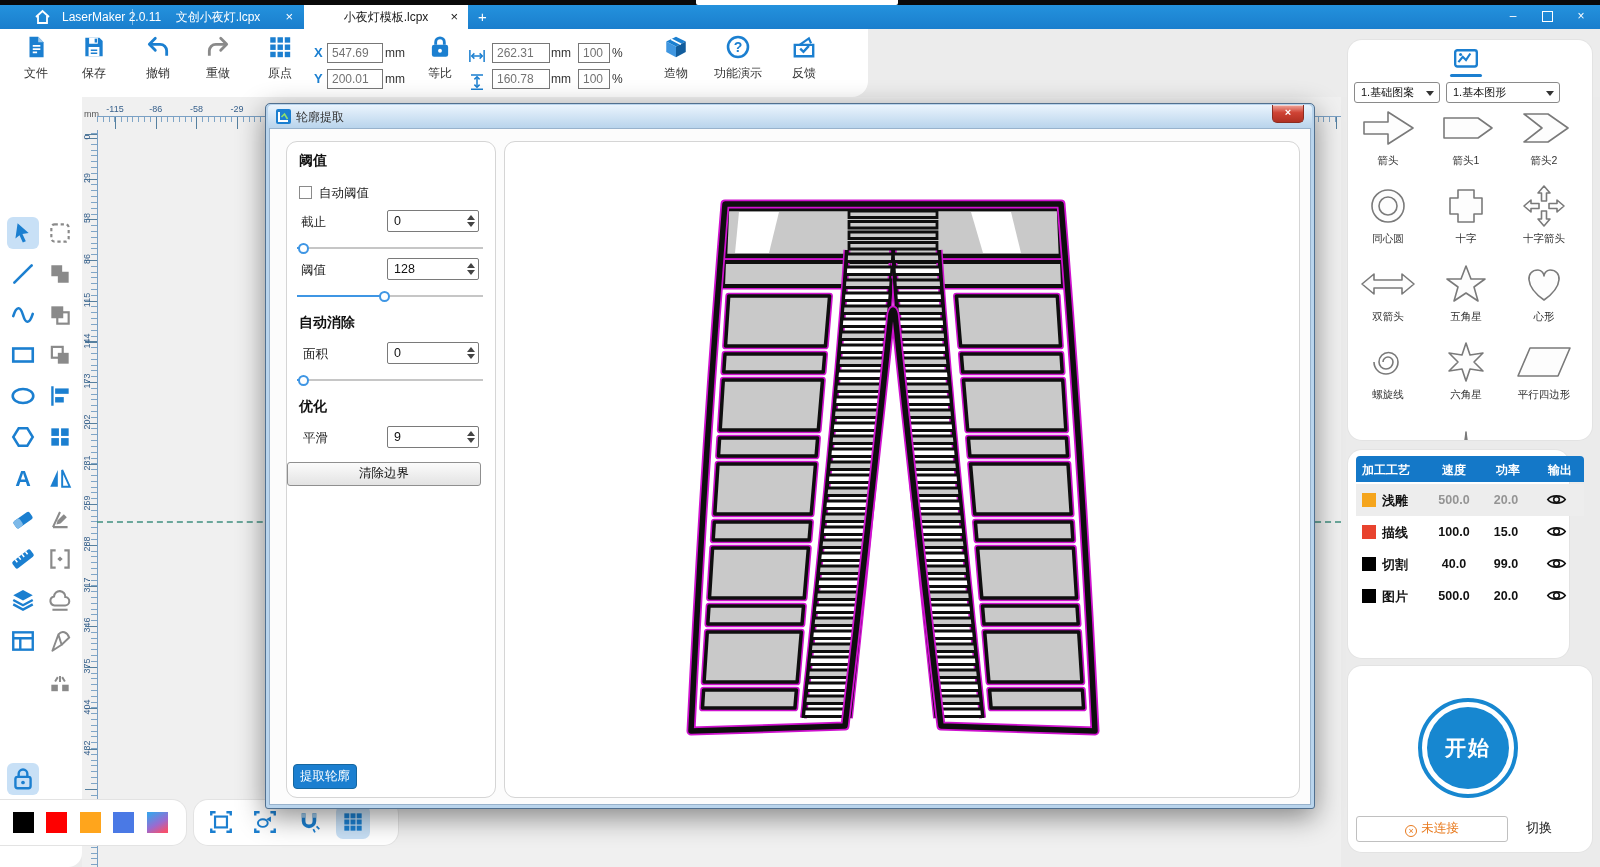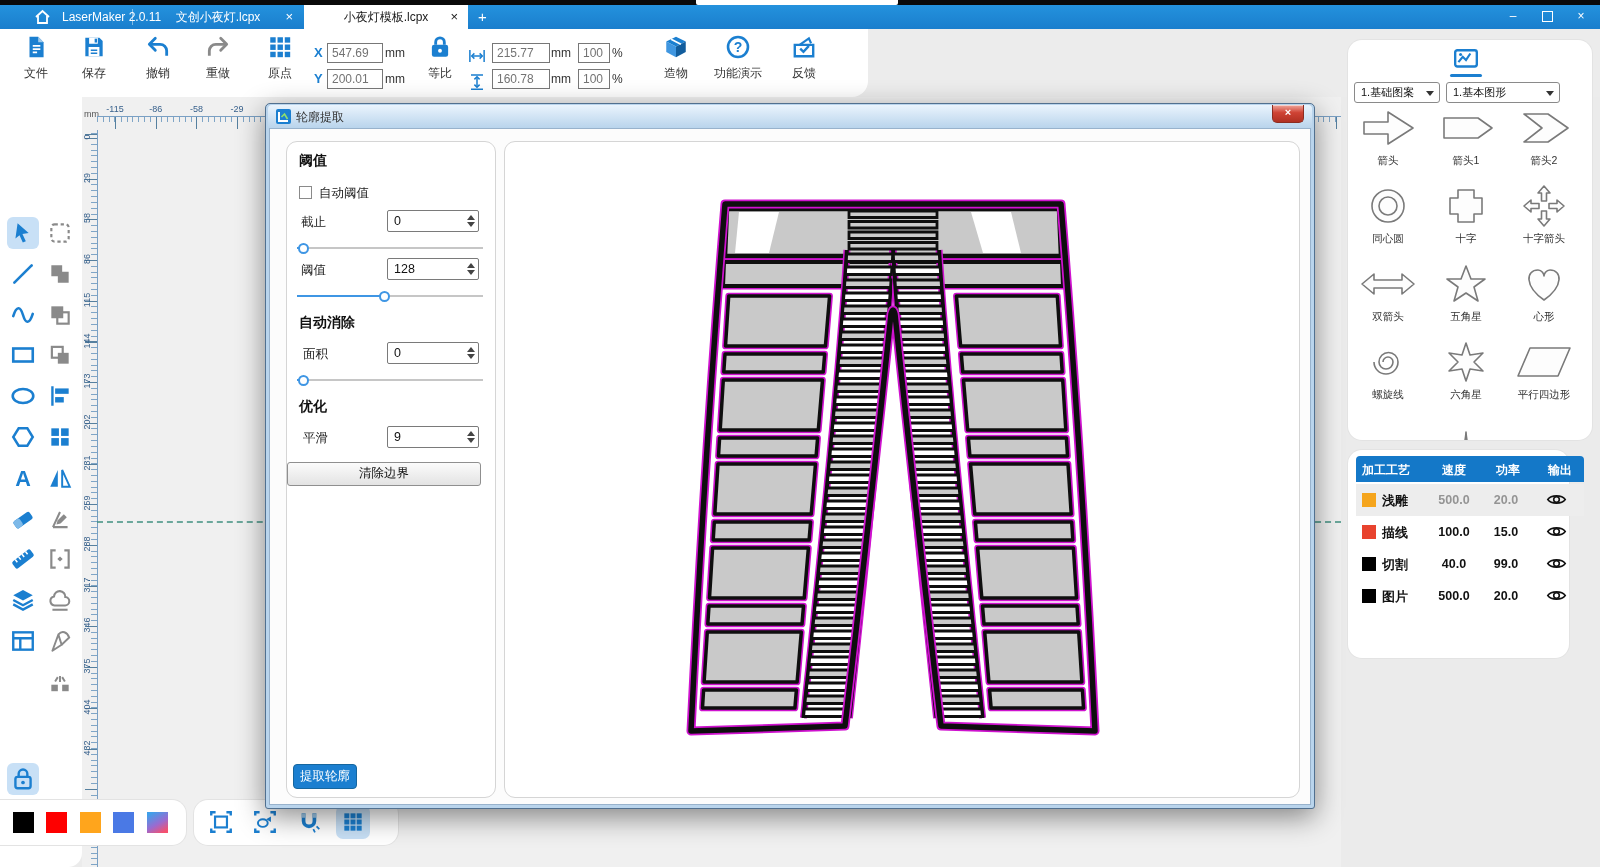--- a/index.html
+++ b/index.html
@@ -176,21 +176,21 @@
             <rect x="4.5" y="10" width="15" height="11" rx="2" fill="#1b7fd0"></rect>
             <path d="M8 10 V7.5 a4 4 0 0 1 8 0 V10" fill="none" stroke="#1b7fd0" stroke-width="2.6"></path>
             <circle cx="12" cy="15.5" r="1.8" fill="#fff"></circle>
           </svg></span><span class="lbl">等比</span></div>
 
     <span style="position:absolute;left:468px;top:14px" id="tb-harrow"><svg width="18" height="26" viewBox="0 0 24 24">
           <path d="M2.5 4 V20 M21.5 4 V20" stroke="#1b7fd0" stroke-width="2"></path>
           <path d="M5 12 H19" stroke="#1b7fd0" stroke-width="2"></path>
           <path d="M8.5 8.5 L5 12 L8.5 15.5 M15.5 8.5 L19 12 L15.5 15.5" fill="none" stroke="#1b7fd0" stroke-width="2"></path>
         </svg></span>
-    <span class="tinput" style="left:492px;top:14px;width:52px">215.77</span>
+    <span class="tinput" style="left:492px;top:14px;width:52px">262.31</span>
     <span class="tlabel" style="left:551px;top:17px">mm</span>
     <span class="tinput" style="left:578px;top:14px;width:26px">100</span>
     <span class="tlabel" style="left:612px;top:17px">%</span>
 
     <span style="position:absolute;left:468px;top:40px" id="tb-varrow"><svg width="18" height="26" viewBox="0 0 24 24">
           <path d="M4 2.5 H20 M4 21.5 H20" stroke="#1b7fd0" stroke-width="2"></path>
           <path d="M12 5 V19" stroke="#1b7fd0" stroke-width="2"></path>
           <path d="M8.5 8.5 L12 5 L15.5 8.5 M8.5 15.5 L12 19 L15.5 15.5" fill="none" stroke="#1b7fd0" stroke-width="2"></path>
         </svg></span>
     <span class="tinput" style="left:492px;top:40px;width:52px">160.78</span>
@@ -516,20 +516,29 @@
           <span class="num" style="position:absolute;left:74px;width:48px;top:9px;text-align:center">500.0</span>
           <span class="num" style="position:absolute;left:128px;width:44px;top:9px;text-align:center">20.0</span>
           <span style="position:absolute;left:190px;top:8px"><svg width="21" height="15" viewBox="0 0 24 16">
               <path d="M2 8 C6 2.5 18 2.5 22 8 C18 13.5 6 13.5 2 8 Z" fill="none" stroke="#111" stroke-width="1.8"></path>
               <circle cx="12" cy="8" r="3.2" fill="none" stroke="#111" stroke-width="1.8"></circle>
             </svg></span>
         </div>
       </div>
   </div>
 
+  <div class="card" style="left:1348px;top:666px;width:244px;height:186px">
+    <div style="position:absolute;left:70px;top:32px;width:100px;height:100px;border:4px solid #1787d0;border-radius:50%;box-sizing:border-box"></div>
+    <div style="position:absolute;left:79px;top:41px;width:82px;height:82px;border-radius:50%;background:#1787d0;color:#fff;
+                display:flex;align-items:center;justify-content:center;font-size:21px;font-weight:bold;letter-spacing:2px">开始</div>
+    <div class="statusbox" style="left:8px;top:150px;width:150px;height:24px;line-height:23px">
+      <span class="xcircle">×</span><span>未连接</span>
+    </div>
+    <div style="position:absolute;left:178px;top:153px;font-size:13px;color:#111">切换</div>
+  </div>
 
   <div class="card" style="left:0px;top:800px;width:186px;height:45px;border-radius:0 14px 14px 0">
     <div id="swatches">
         <span class="swatch" style="left:13px;top:12px;background:#000000"></span>
         <span class="swatch" style="left:46.4px;top:12px;background:#fe0000"></span>
         <span class="swatch" style="left:79.8px;top:12px;background:#ffa51c"></span>
         <span class="swatch" style="left:113.19999999999999px;top:12px;background:#4a79e5"></span>
         <span class="swatch" style="left:146.6px;top:12px;background:linear-gradient(150deg,#3fa0ea 10%,#9a6bd0 55%,#f5506e 90%)"></span>
       </div>
   </div>

